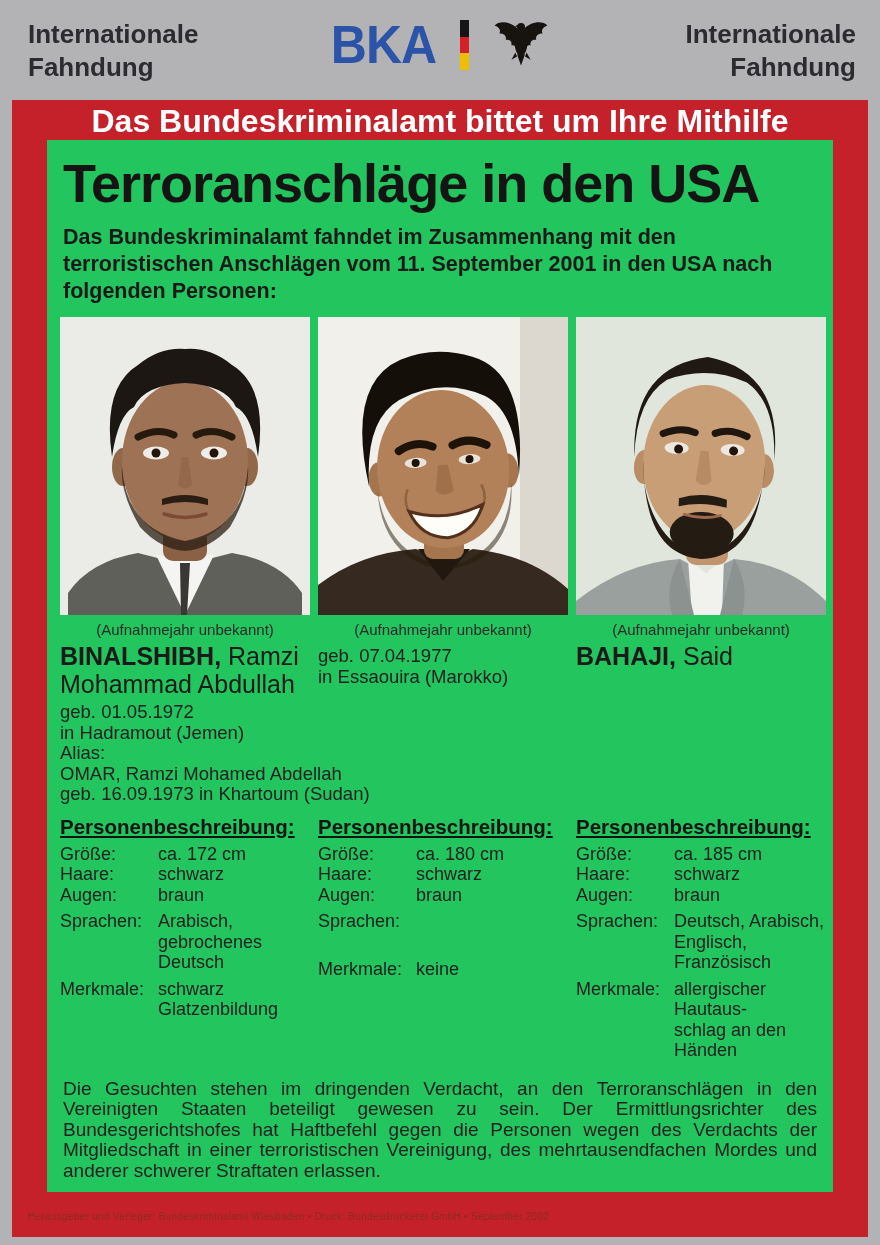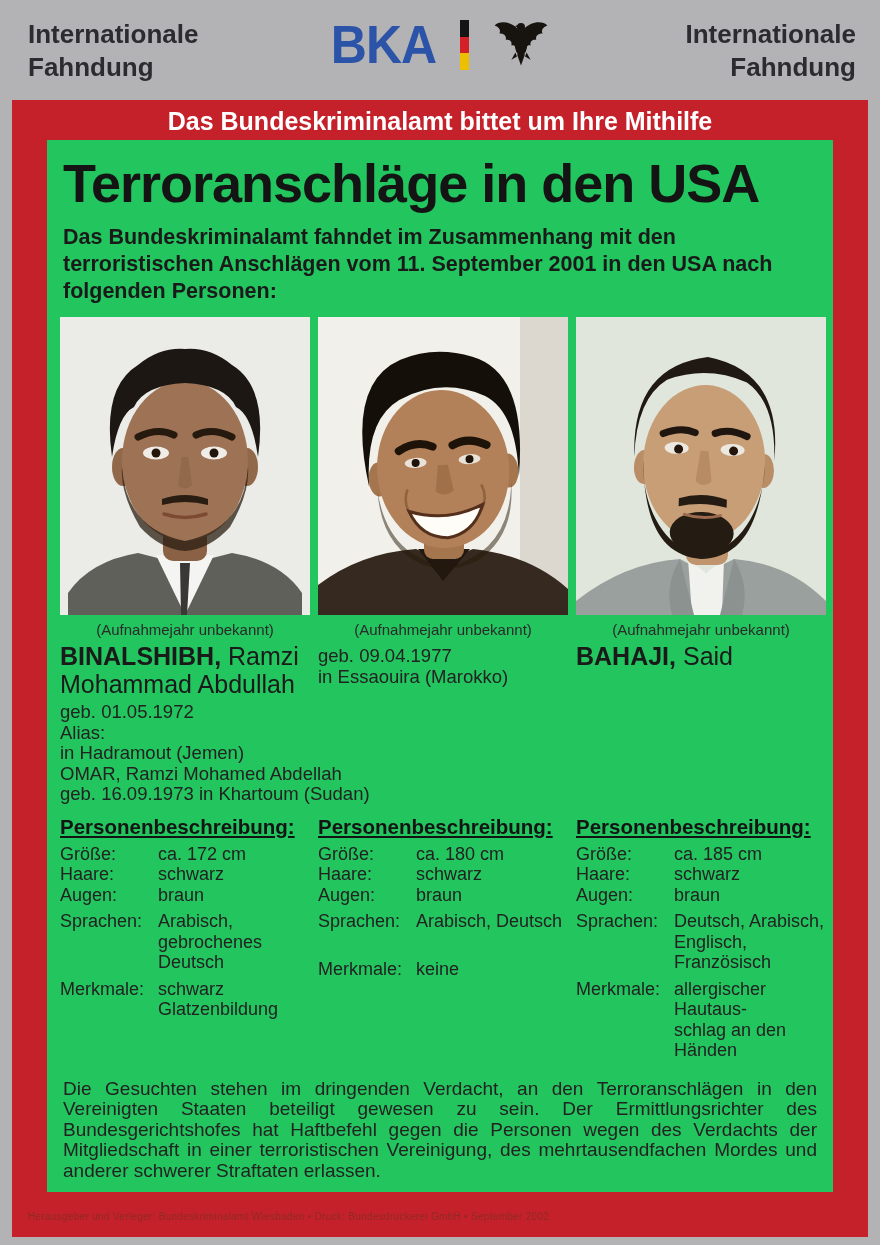--- a/index.html
+++ b/index.html
@@ -14,21 +14,21 @@
   .logo-group { position:absolute; left:0; right:0; top:16px; display:flex; justify-content:center; align-items:flex-start; gap:24px; }
   .bka-word { color:#2b54a8; font-size:50px; font-weight:900; line-height:1; letter-spacing:-1px; transform:scaleY(1.06); margin-top:4px; }
   .flag-stripe { width:9px; height:50px; display:flex; flex-direction:column; margin-top:4px; }
   .flag-black { flex:1; background:#141414; }
   .flag-red   { flex:1; background:#d42027; }
   .flag-gold  { flex:1; background:#eebe00; }
   .eagle svg { display:block; margin-top:2px; }
 
   
   .frame { position:absolute; left:12px; right:12px; top:100px; bottom:8px; background:#c5212a; }
-  .banner { height:42px; display:flex; align-items:center; justify-content:center; color:#ffffff; font-size:25px; font-weight:bold; }
+  .banner { height:42px; display:flex; align-items:center; justify-content:center; color:#ffffff; font-size:32px; font-weight:bold; }
   .sheet { position:absolute; left:35px; right:35px; top:40px; bottom:45px; background:#22c55e; overflow:hidden; padding:0 16px; }
   .imprint { position:absolute; left:16px; right:0; bottom:15px; text-align:left; font-size:10px; color:#8e2b24; letter-spacing:0.3px; }
 
   
   .main-title { margin-top:16px; font-size:54px; font-weight:bold; color:#141414; letter-spacing:-1px; line-height:1; white-space:nowrap; }
   .intro { margin-top:14px; font-size:21.5px; font-weight:bold; color:#1a1a1a; line-height:1.26; max-width:760px; }
 
   .cols { display:flex; gap:8px; margin-left:-3px; }
   .col { width:250px; flex:none; }
 
@@ -180,29 +180,29 @@
         <div class="col caption">(Aufnahmejahr unbekannt)</div>
         <div class="col caption">(Aufnahmejahr unbekannt)</div>
         <div class="col caption">(Aufnahmejahr unbekannt)</div>
       </div>
 
       <div class="cols names-row">
         <div class="col">
           <div class="p-name"><span class="bold">BINALSHIBH,</span><span> Ramzi Mohammad Abdullah</span></div>
           <div class="p-info">
             <div>geb. 01.05.1972</div>
+            <div>in Hadramout (Jemen)</div>
             <div>Alias:</div>
-            <div>in Hadramout (Jemen)</div>
             <div>OMAR, Ramzi Mohamed Abdellah</div>
             <div>geb. 16.09.1973 in Khartoum (Sudan)</div>
           </div>
         </div>
         <div class="col">
           <div class="p-info">
-            <div>geb. 09.04.1977</div>
+            <div>geb. 07.04.1977</div>
             <div>in Essaouira (Marokko)</div>
           </div>
         </div>
         <div class="col">
           <div class="p-name"><span class="bold">BAHAJI,</span><span> Said</span></div>
         </div>
       </div>
 
       <div class="cols desc-row">
         <div class="col">
@@ -238,21 +238,20 @@
           <div class="drow">
               <div class="dlabel">Haare:</div>
               <div class="dval">schwarz</div>
             </div>
           <div class="drow">
               <div class="dlabel">Augen:</div>
               <div class="dval">braun</div>
             </div>
           <div class="drow spaced minh">
               <div class="dlabel">Sprachen:</div>
-              <div class="dval">Arabisch, Deutsch</div>
             </div>
           <div class="drow spaced">
               <div class="dlabel">Merkmale:</div>
               <div class="dval">keine</div>
             </div>
         </div>
         <div class="col">
           <div class="desc-h">Personenbeschreibung:</div>
           <div class="drow">
               <div class="dlabel">Größe:</div>

